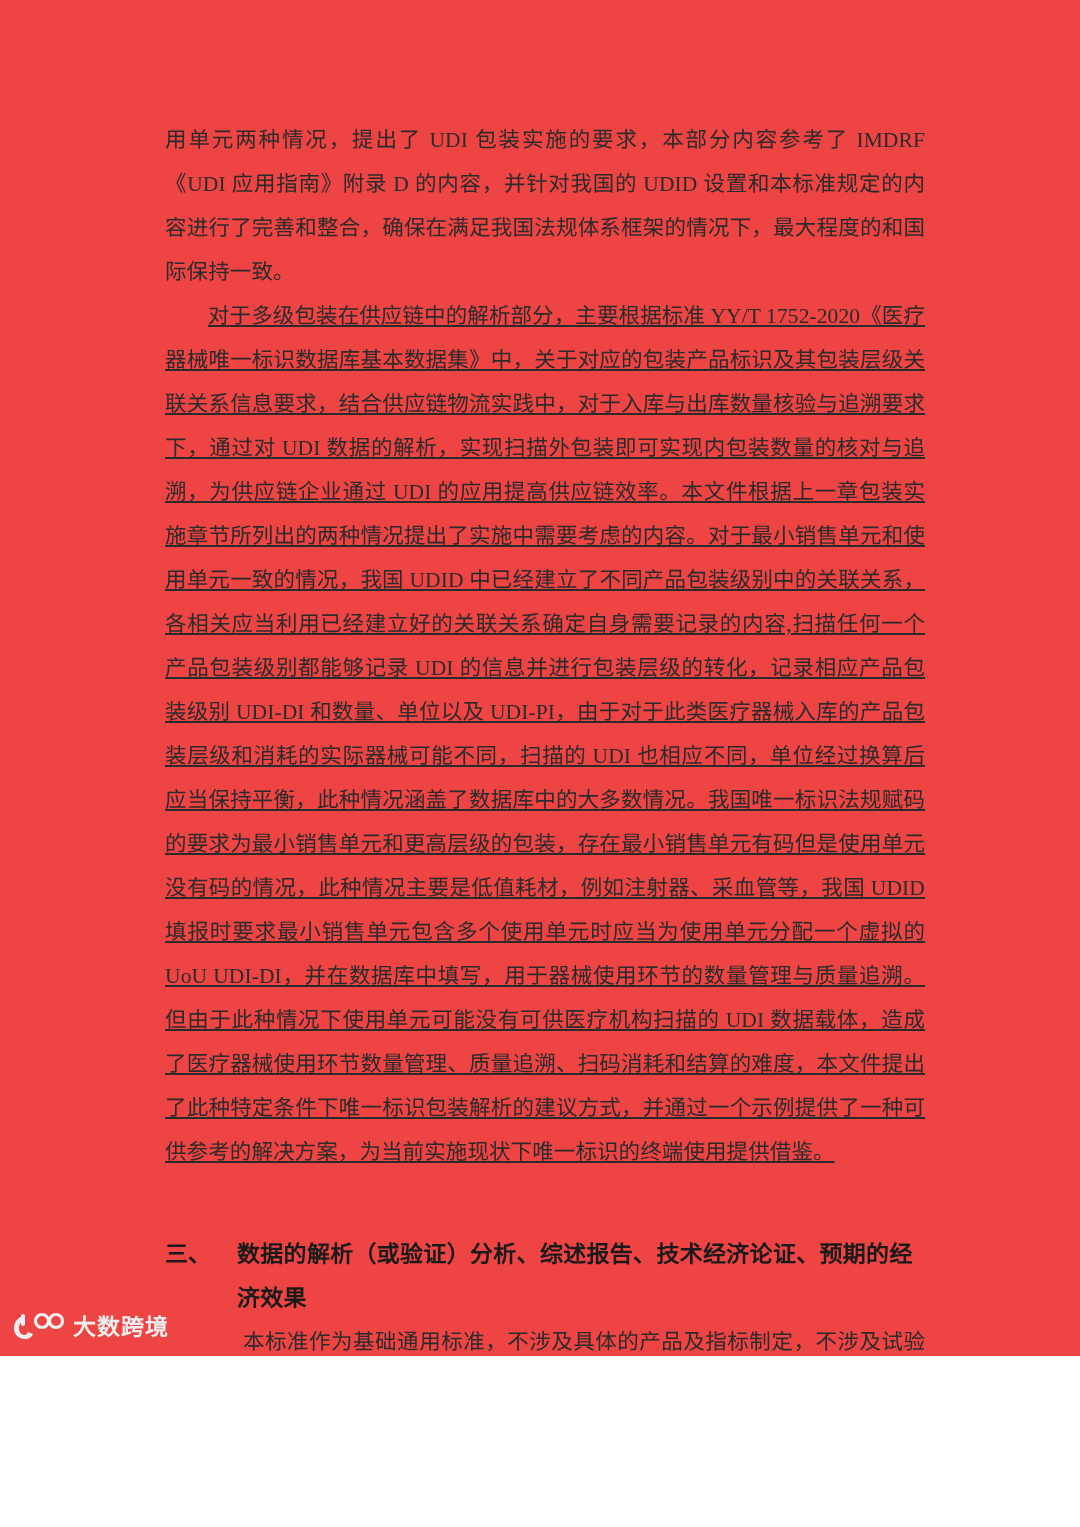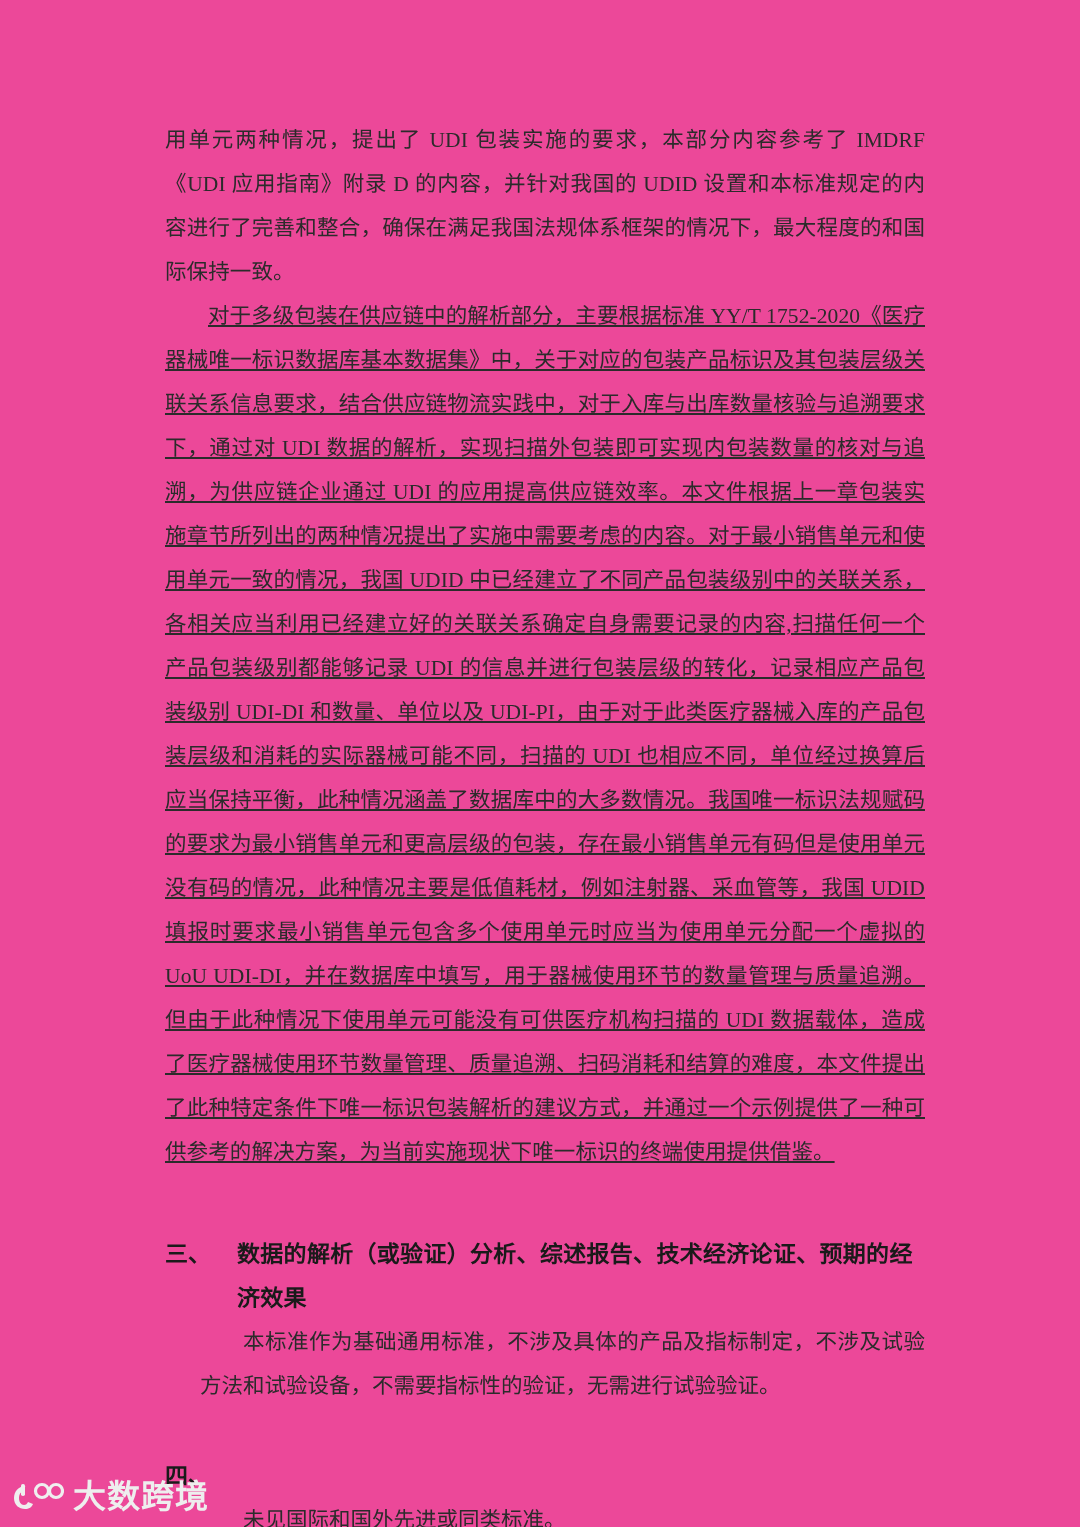--- a/index.html
+++ b/index.html
@@ -9,22 +9,22 @@
     background: #ffffff;
   }
   body {
     font-family: "Liberation Serif", "DejaVu Serif", serif;
     color: #231f20;
     -webkit-font-smoothing: antialiased;
   }
   .page {
     position: relative;
     width: 1080px;
-    height: 1527px;
-    background: #ec4899;
+    height: 1356px;
+    background: #ef4444;
     overflow: hidden;
     box-sizing: border-box;
     padding-left: 44px;
   }
   .content {
     position: absolute;
     left: 165px;
     top: 118px;
     width: 760px;
   }
@@ -89,21 +89,21 @@
     bottom: 14px;
     display: flex;
     align-items: center;
     gap: 9px;
     opacity: 1;
     user-select: none;
   }
   .wm-logo { display: block; }
   .wm-text {
     font-family: "Liberation Sans", "DejaVu Sans", sans-serif;
-    font-size: 33px;
+    font-size: 23px;
     font-weight: bold;
     color: #eeeeee;
     letter-spacing: 1px;
     line-height: 1;
   }
 </style>
 </head>
 <body>
 
 <div class="page">

